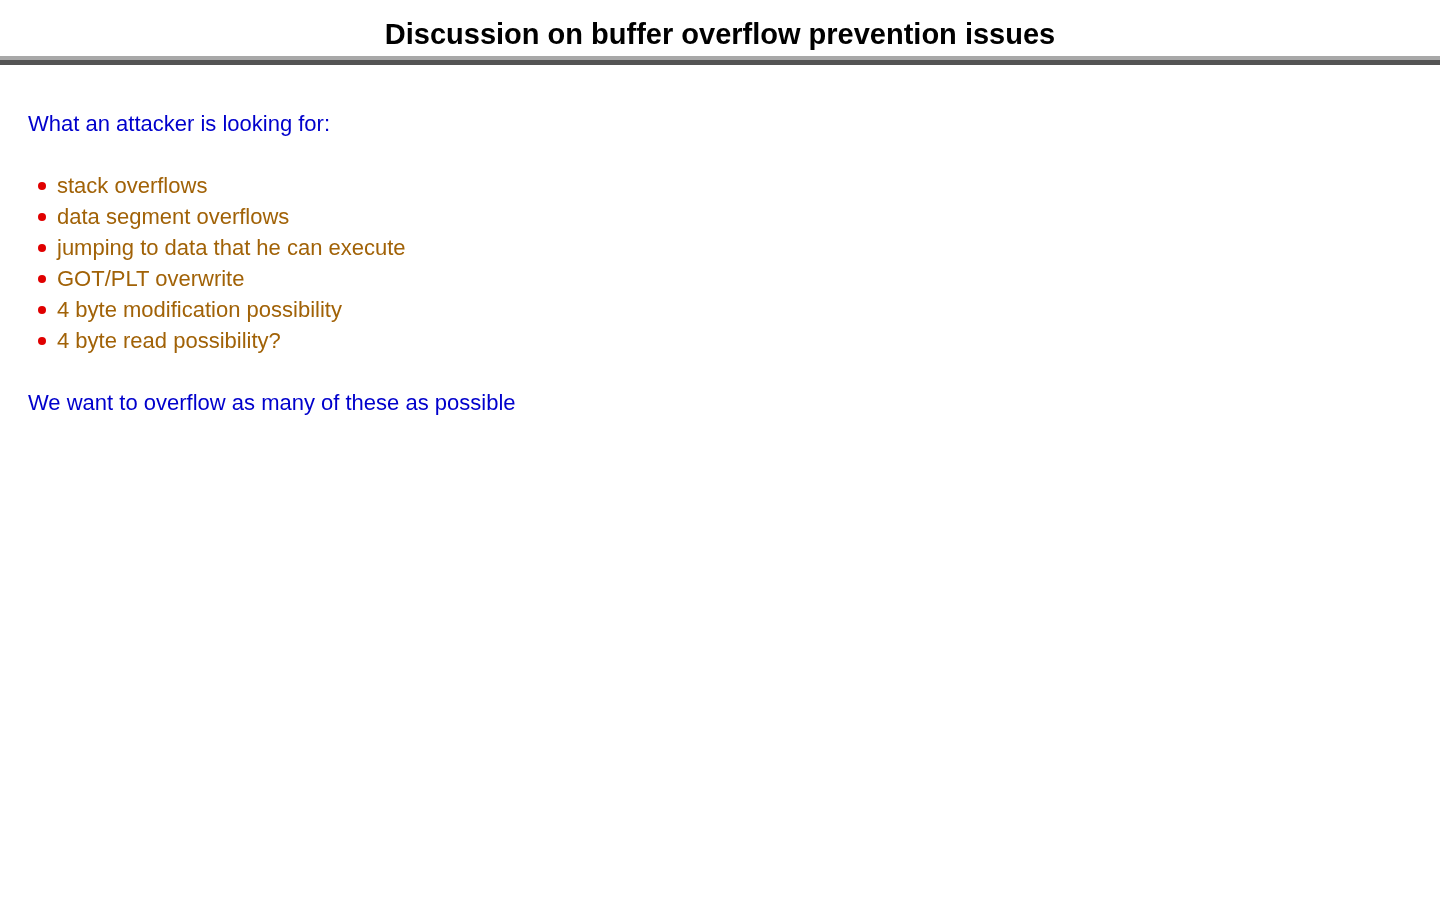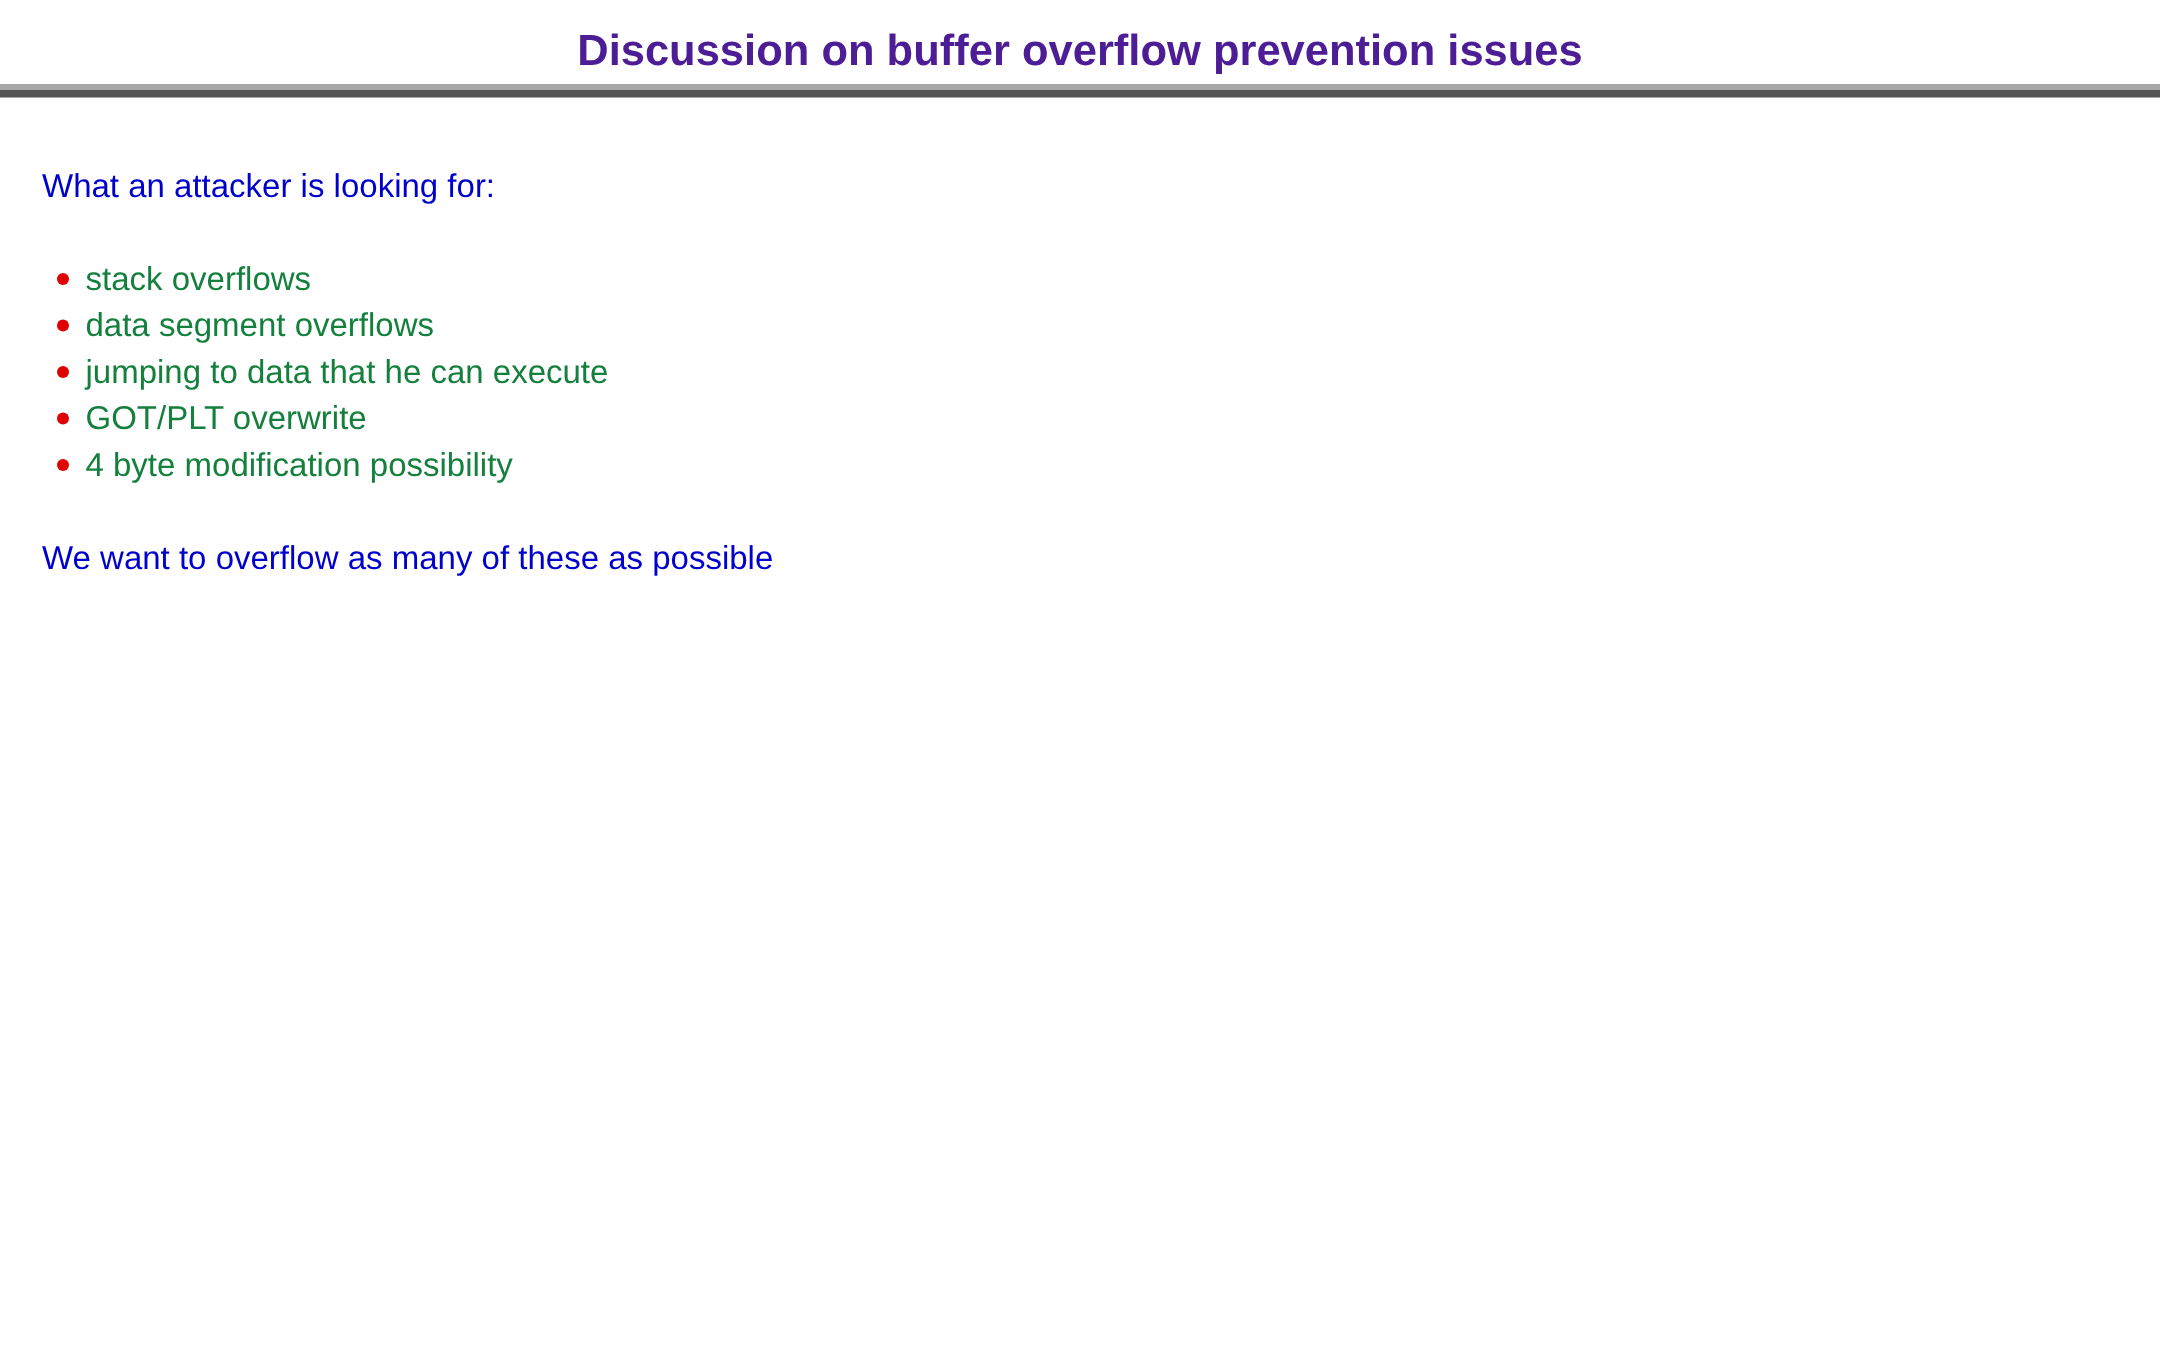--- a/index.html
+++ b/index.html
@@ -24,21 +24,21 @@
 
   
   .slide-title {
     position: absolute;
     top: 16px;
     left: 0;
     width: 1440px;
     text-align: center;
     font-size: 29px;
     font-weight: bold;
-    color: #4c1d95;
+    color: #000000;
     letter-spacing: 0px;
     line-height: 36px;
     white-space: nowrap;
   }
 
   
   .title-rule {
     position: absolute;
     top: 56px;
     left: 0;
@@ -79,21 +79,21 @@
   .bullet-list {
     margin: 0;
     padding: 0;
     list-style: none;
   }
 
   .bullet-item {
     position: relative;
     padding-left: 51px;
     font-size: 22px;
-    color: #15803d;
+    color: #a16207;
     line-height: 31px;
     white-space: nowrap;
   }
 
   .bullet-dot {
     position: absolute;
     left: 32px;
     top: 12px;
     width: 8px;
     height: 8px;
@@ -133,20 +133,24 @@
         <span>jumping to data that he can execute</span>
       </li>
       <li class="bullet-item">
         <span class="bullet-dot"></span>
         <span>GOT/PLT overwrite</span>
       </li>
       <li class="bullet-item">
         <span class="bullet-dot"></span>
         <span>4 byte modification possibility</span>
       </li>
+      <li class="bullet-item">
+        <span class="bullet-dot"></span>
+        <span>4 byte read possibility?</span>
+      </li>
     </ul>
 
     <div class="spacer-line"></div>
 
     <div class="body-line">We want to overflow as many of these as possible</div>
 
   </div>
 
 </div>
 

